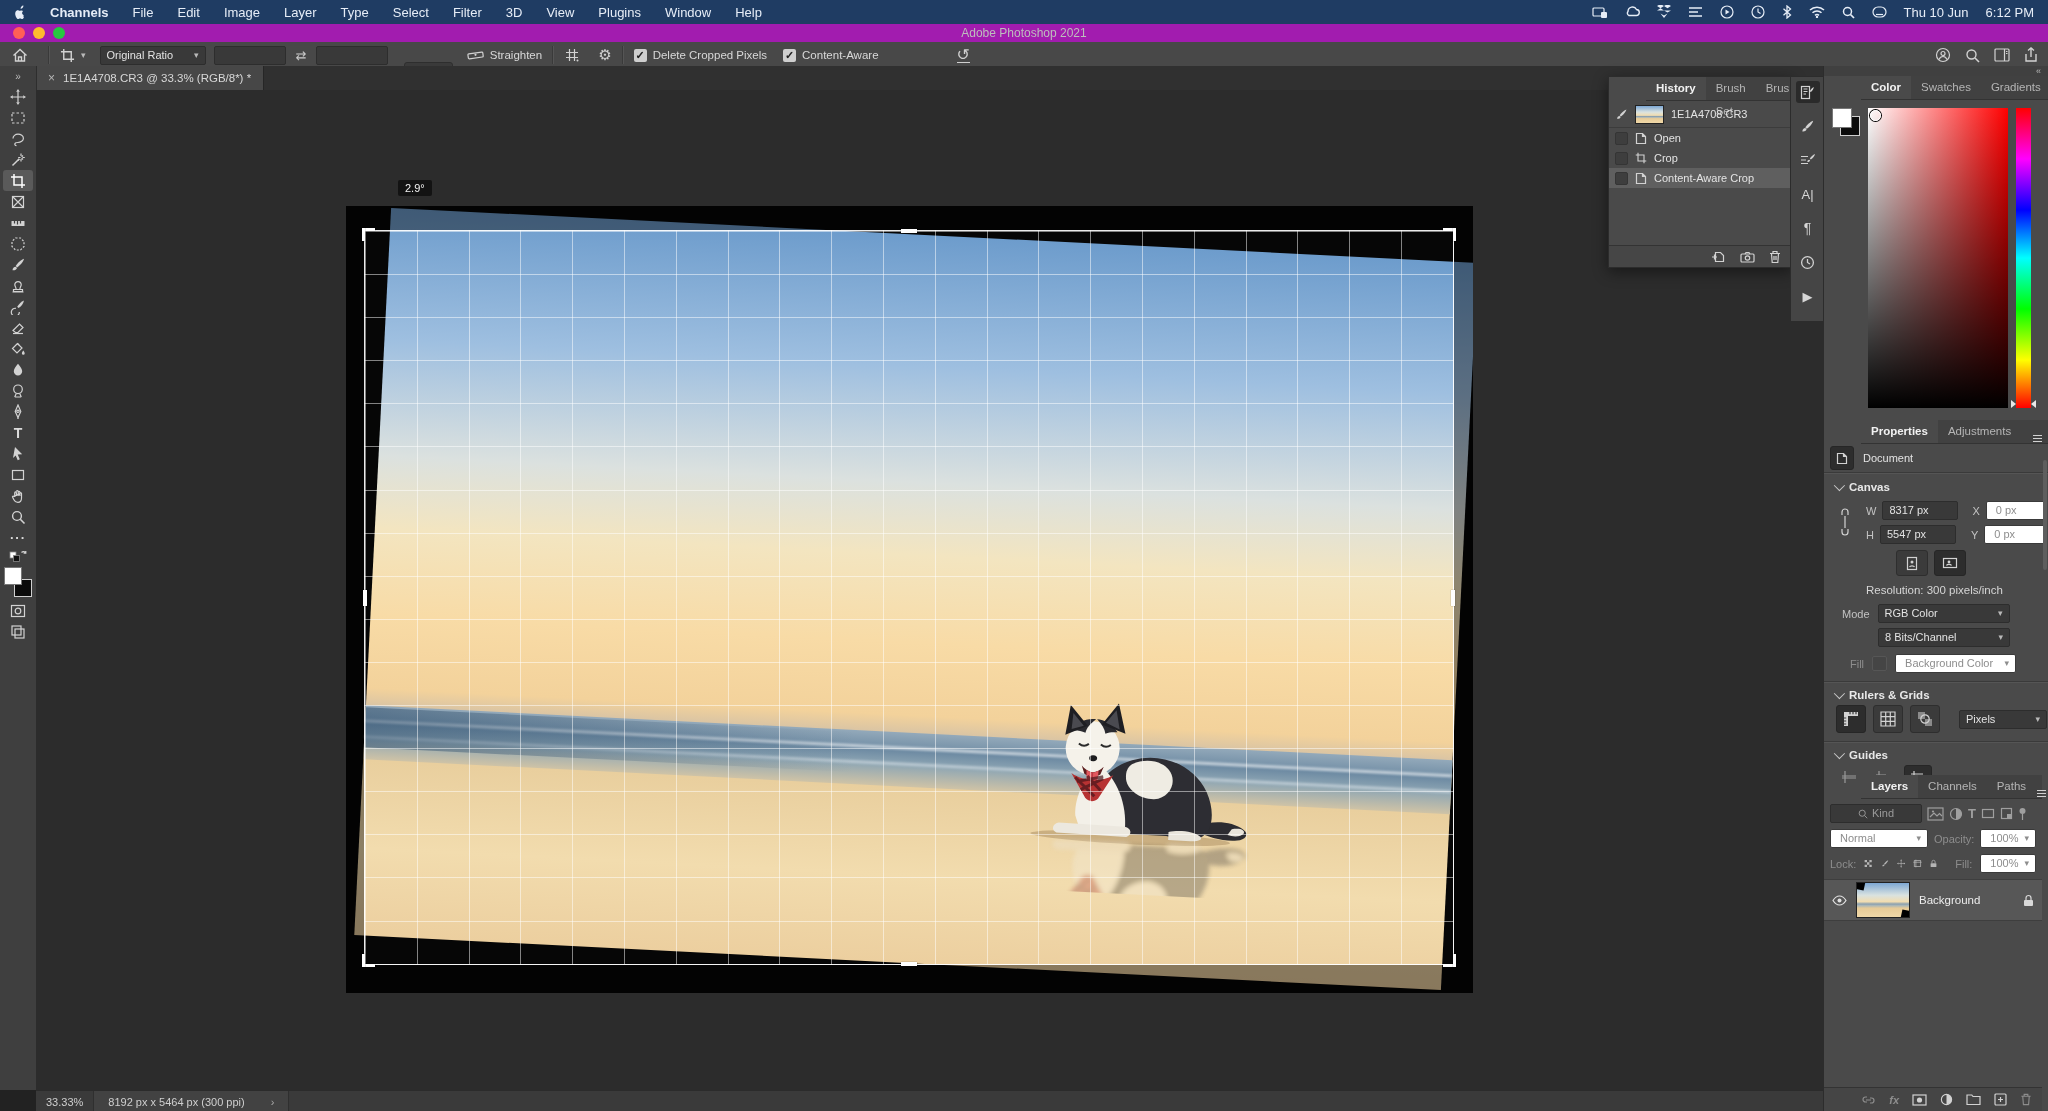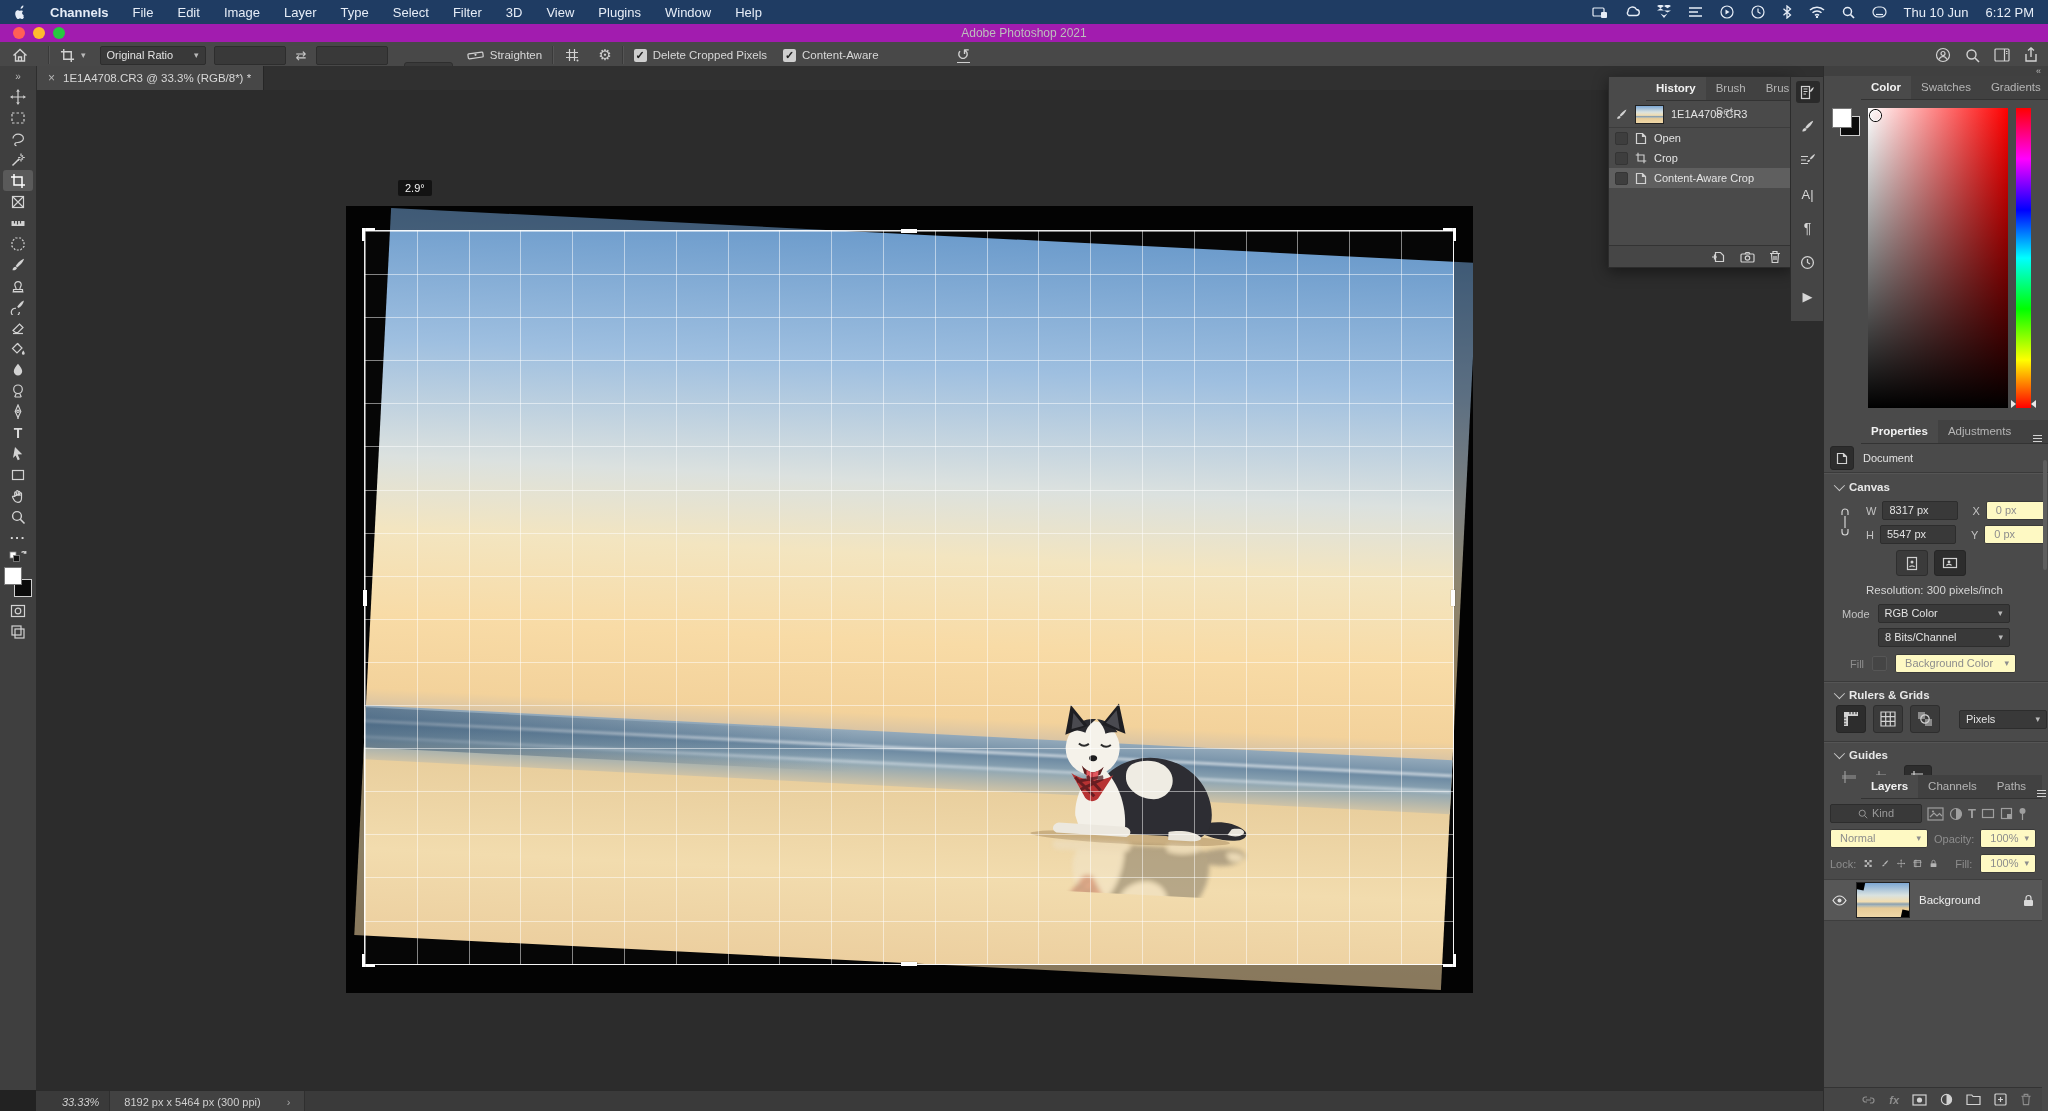--- a/index.html
+++ b/index.html
@@ -63,21 +63,21 @@
   .ptab.on{background:#4a4a4a;color:#f2f2f2;font-weight:bold;}
   .pmenu{margin-left:auto;display:flex;align-items:center;gap:8px;padding-right:6px;color:#bdbdbd;font-size:10px;}
   .hrow{display:flex;align-items:center;gap:7px;height:20px;padding:0 6px;color:#e3e3e3;font-size:11px;}
   .hrow.sel{background:#5f5f5f;}
   .well{width:11px;height:11px;background:#3e3e3e;border:1px solid #353535;border-radius:2px;}
   .dock{left:1823px;top:66px;width:225px;height:1045px;background:#4a4a4a;border-left:1px solid #2c2c2c;}
   .seclbl{color:#e8e8e8;font-weight:bold;font-size:11.5px;display:flex;align-items:center;gap:7px;}
   .chev{width:7px;height:7px;border-right:1.5px solid #c9c9c9;border-bottom:1.5px solid #c9c9c9;transform:rotate(45deg) translateY(-2px);display:inline-block;}
   .flabel{color:#c3c3c3;font-size:11px;}
   .dim{color:#8d8d8d!important;}
-  .fldD{background:#fef9c3;border:1px solid #3a3a3a;color:#8d8d8d;padding-left:9px;}
+  .fldD{background:#ffffff;border:1px solid #3a3a3a;color:#8d8d8d;padding-left:9px;}
   .ibtn{background:#3b3b3b;border:1px solid #2e2e2e;border-radius:3px;display:flex;align-items:center;justify-content:center;}
   .ibtn.on{background:#2d2d2d;border-color:#262626;}
   .thumb{background:linear-gradient(180deg,#7da8d4 0%,#d9e2e0 36%,#f2ddb0 55%,#8a9fae 62%,#a9b6b8 66%,#e7cb97 74%,#f0d8a8 100%);border:1px solid #222;}
   .statusbar{left:36px;top:1090px;width:1787px;height:21px;background:#3a3a3a;border-top:1px solid #2b2b2b;display:flex;align-items:center;font-size:11px;color:#cfcfcf;}
   .dockstrip{left:1790px;top:76px;width:33px;height:240px;background:#454545;border:1px solid #2c2c2c;display:flex;flex-direction:column;align-items:center;padding-top:4px;gap:12px;}
   .dsic{width:24px;height:22px;display:flex;align-items:center;justify-content:center;border-radius:3px;color:#d6d6d6;font-size:12px;}
   .dsic.on{background:#2a2a2a;}
 </style>
 </head>
 <body>
@@ -463,21 +463,21 @@
         <div class="hndl" style="left:50%;top:-2px;width:16px;height:4px;margin-left:-8px;"></div>
         <div class="hndl" style="left:50%;bottom:-2px;width:16px;height:4px;margin-left:-8px;"></div>
         <div class="hndl" style="left:-2px;top:50%;width:4px;height:16px;margin-top:-8px;"></div>
         <div class="hndl" style="right:-2px;top:50%;width:4px;height:16px;margin-top:-8px;"></div>
       </div>
     </div>
     <div class="angle" style="left:362px;top:90px;">2.9°</div>
   </div>
 
   <div class="abs statusbar">
-    <span style="padding:0 10px 0 26px;font-style:italic;">33.33%</span>
+    <span style="padding:0 10px 0 10px;">33.33%</span>
     <span style="background:#424242;border-left:1px solid #2f2f2f;border-right:1px solid #2f2f2f;height:100%;display:flex;align-items:center;padding:0 14px;gap:26px;">
       <span>8192 px x 5464 px (300 ppi)</span>
       <span style="color:#a8a8a8;">›</span>
     </span>
   </div>
 
   <div class="abs panel" style="left:1608px;top:76px;width:182px;height:190px;">
     <div class="ptabs">
       <span class="ptab on">History</span>
       <span class="ptab">Brush Set</span>

